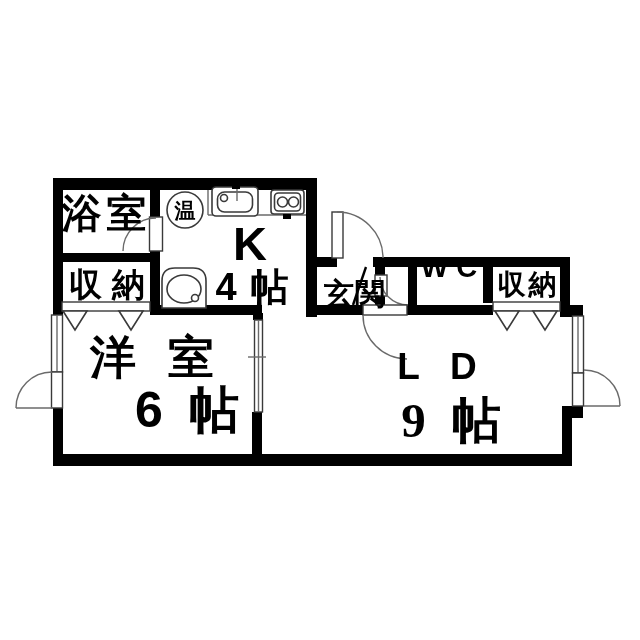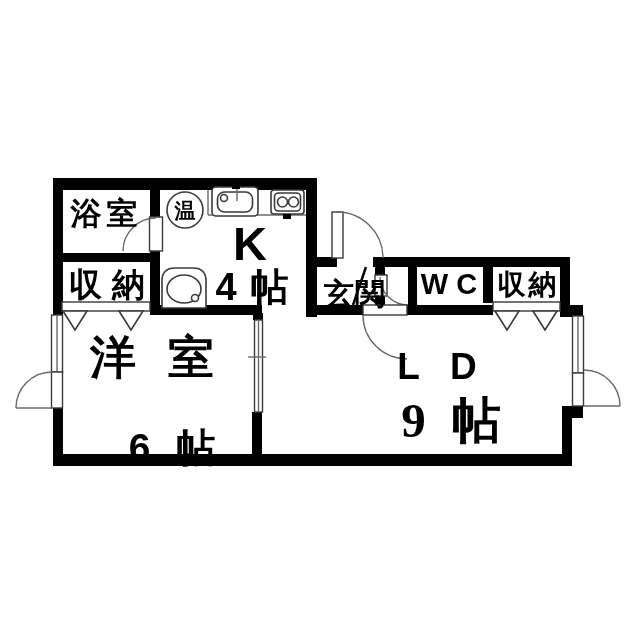--- a/index.html
+++ b/index.html
@@ -99,27 +99,27 @@
     <circle class="f" cx="282.5" cy="202" r="5"></circle>
     <circle class="f" cx="293.5" cy="202" r="5"></circle>
     <rect class="fk" x="283" y="214" width="8" height="5"></rect>
 
     <path class="f" d="M162,308 L162,281 Q162,268 175,268 L193,268 Q206,268 206,281 L206,308 Z"></path>
     <ellipse class="f" cx="184" cy="289" rx="17" ry="14"></ellipse>
     <circle class="f" cx="195" cy="298" r="3.5"></circle>
   </svg>
 
   <div>
-    <div class="lbl" style="left:104px;top:213px;font-size:31px;letter-spacing:5px;padding-left:5px;">浴室</div>
+    <div class="lbl" style="left:104px;top:213px;font-size:40px;letter-spacing:5px;padding-left:5px;">浴室</div>
     <div class="lbl" style="left:107px;top:284px;font-size:33px;letter-spacing:10px;padding-left:10px;">収納</div>
     <div class="lbl" style="left:185px;top:210px;font-size:21px;">温</div>
     <div class="lbl" style="left:250px;top:243px;font-size:47px;">K</div>
     <div class="lbl" style="left:252px;top:287px;font-size:38px;letter-spacing:14px;padding-left:14px;">4帖</div>
     <div class="lbl" style="left:355px;top:294px;font-size:30px;letter-spacing:1px;">玄関</div>
-    <div class="lbl" style="left:449px;top:284px;font-size:29px;letter-spacing:8px;padding-left:8px;">WC</div>
+    <div class="lbl" style="left:449px;top:267px;font-size:29px;letter-spacing:8px;padding-left:8px;">WC</div>
     <div class="lbl" style="left:527px;top:285px;font-size:28px;letter-spacing:3px;padding-left:3px;">収納</div>
     <div class="lbl" style="left:158px;top:357px;font-size:46px;letter-spacing:32px;padding-left:20px;">洋室</div>
-    <div class="lbl" style="left:172px;top:410px;font-size:39px;letter-spacing:26px;padding-left:26px;margin-top:37px;">6帖</div>
+    <div class="lbl" style="left:187px;top:410px;font-size:50px;letter-spacing:26px;padding-left:26px;">6帖</div>
     <div class="lbl" style="left:437px;top:366px;font-size:37px;letter-spacing:30px;padding-left:30px;">LD</div>
     <div class="lbl" style="left:451px;top:420px;font-size:49px;letter-spacing:26px;padding-left:26px;font-family:Liberation Serif, serif;">9帖</div>
   </div>
 
 </div>
 
 </body></html>

